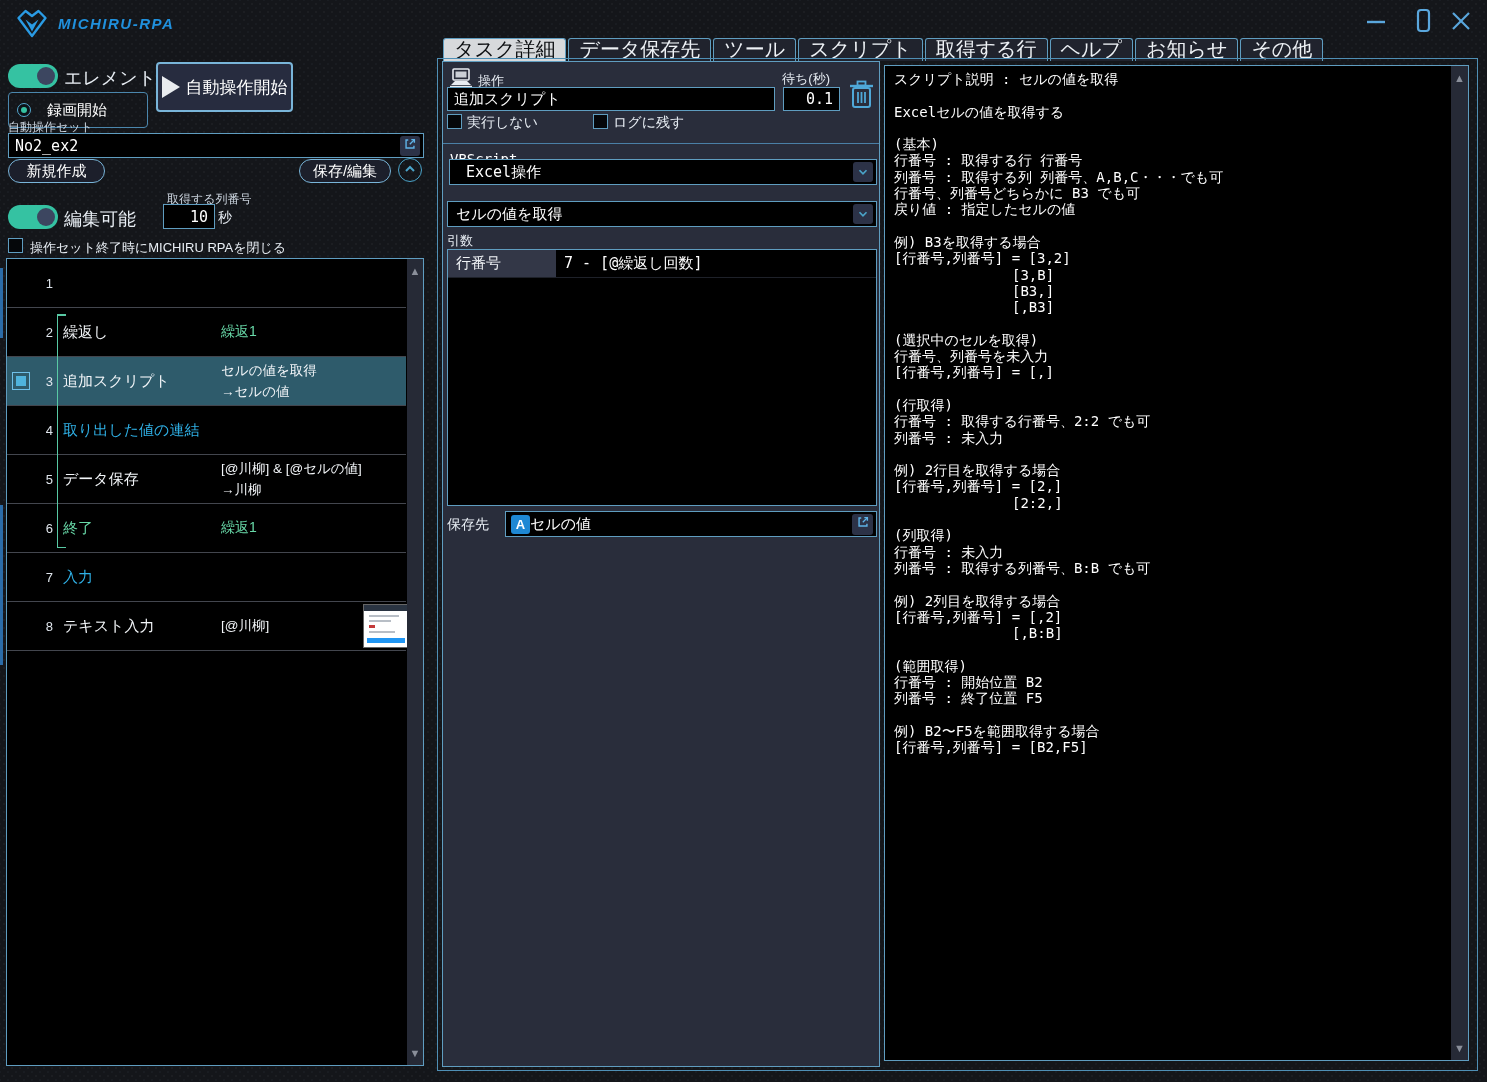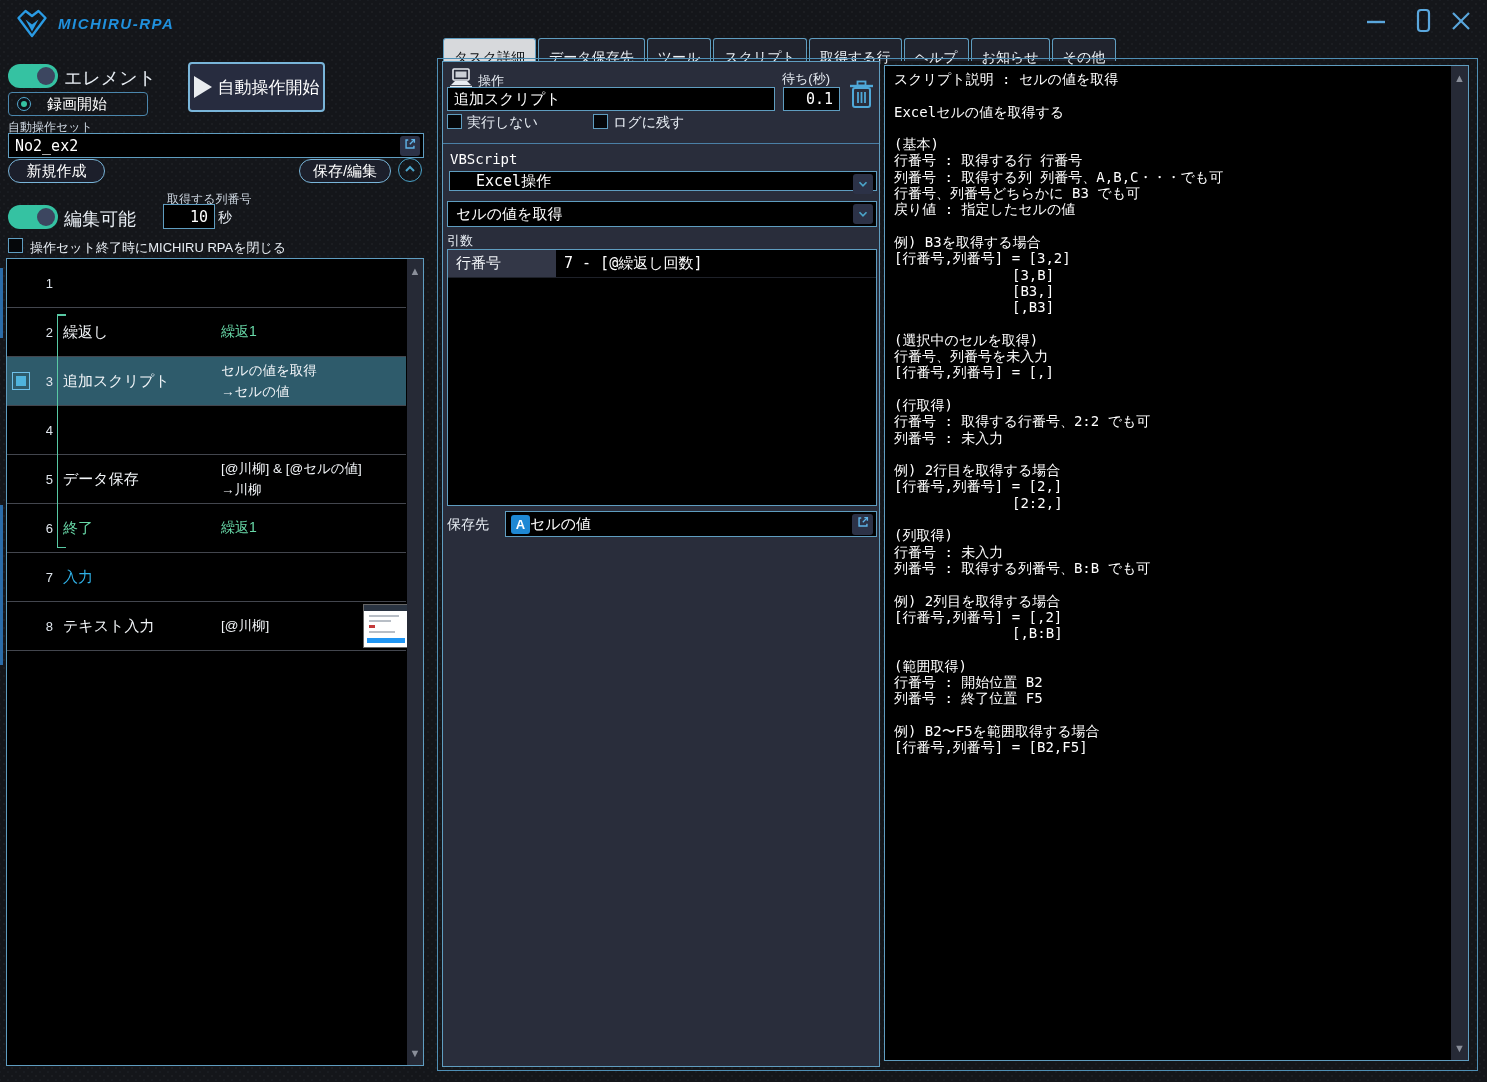--- a/index.html
+++ b/index.html
@@ -41,21 +41,21 @@
   .step-row .sval{position:absolute;left:214px;top:0;height:100%;display:flex;flex-direction:column;justify-content:center;gap:3px;font-size:13.5px;}
   .c-cyan{color:#2fb0e6;}
   .c-green{color:#68d9a8;}
   .c-white{color:#f2f5f8;}
   .row-selected{background:#2e5b6b;}
   .vscroll{position:absolute;right:0;top:0;width:16px;height:100%;background:#262a36;}
   .scroll-arrow{position:absolute;left:2px;width:12px;height:12px;color:#8a8f9a;font-size:11px;line-height:12px;text-align:center;}
 
   
   .tabs{left:443px;top:38px;display:flex;gap:2px;height:23px;}
-  .tab{padding:8px 10px;line-height:21px;font-size:14px;background:#20232d;color:#eef2f6;
+  .tab{padding:0 10px;line-height:21px;font-size:20px;background:#20232d;color:#eef2f6;
        border:1px solid #5f9dc0;border-bottom:none;border-radius:3px 3px 0 0;white-space:nowrap;}
   .tab.active{background:#d7d9dc;color:#0b0d10;}
 
   
   .outline{border:1px solid #4f8fb5;box-sizing:border-box;}
   .form-panel{left:442px;top:61px;width:438px;height:1006px;background:#292d3b;border:1px solid #5f9dc0;box-sizing:border-box;}
   .helpbox{left:884px;top:65px;width:585px;height:996px;background:#000;border:1px solid #5f9dc0;box-sizing:border-box;}
   .helptext{position:absolute;left:9px;top:5px;width:548px;white-space:pre;color:#fff;
             font-family:"DejaVu Sans Mono",monospace;font-size:14px;line-height:16.3px;}
   .dd{background:#000;border:1px solid #5f9dc0;box-sizing:border-box;display:flex;align-items:center;
@@ -114,28 +114,28 @@
   </div>
 
   <div class="edge-sliver" style="top:268px;height:70px;"></div>
   <div class="edge-sliver" style="top:505px;height:160px;"></div>
 
   <div class="abs toggle" style="left:8px;top:64px;">
       <span class="knob"></span>
     </div>
   <div class="abs lbl" style="left:64px;top:66px;font-size:18px;">エレメント</div>
 
-  <div class="abs" style="left:8px;top:92px;width:140px;height:24px;border:1.5px solid #4b87ad;border-radius:4px;box-sizing:border-box;display:flex;align-items:center;">
+  <div class="abs" style="left:8px;top:92px;width:140px;height:36px;border:1.5px solid #4b87ad;border-radius:4px;box-sizing:border-box;display:flex;align-items:center;">
     <span style="margin-left:8px;width:14px;height:14px;border-radius:50%;border:1.5px solid #55a8cf;background:#0c1118;box-sizing:border-box;display:flex;align-items:center;justify-content:center;">
       <span style="width:6px;height:6px;border-radius:50%;background:#35c2a2;"></span>
     </span>
     <span style="margin-left:16px;font-size:15px;">録画開始</span>
   </div>
 
-  <div class="abs btn" style="left:156px;top:62px;width:137px;height:50px;border-width:2px;border-radius:4px;background:#272c3f;gap:6px;margin-left:32px;">
+  <div class="abs btn" style="left:156px;top:62px;width:137px;height:50px;border-width:2px;border-radius:4px;background:#272c3f;gap:6px;">
     <span style="width:0;height:0;border-left:18px solid #e9ecef;border-top:11px solid transparent;border-bottom:11px solid transparent;"></span>
     <span style="font-size:17px;">自動操作開始</span>
   </div>
 
   <div class="abs small-lbl" style="left:8px;top:119px;">自動操作セット</div>
 
   <input class="abs field" style="left: 8px; top: 133px; width: 416px; height: 25px;" readonly="" value="No2_ex2">
   <div class="abs icon-btn" style="left:400px;top:136px;width:20px;height:20px;">
     <span><svg width="14" height="14" viewBox="0 0 16 16">
           <path d="M6 3.5H3.5v9h9V10" fill="none" stroke="#5fb3e8" stroke-width="1.6"></path>
@@ -188,20 +188,21 @@
       <span class="num">3</span>
       <span class="slabel c-white">追加スクリプト</span>
       <span class="sval c-white">
         <span>セルの値を取得</span>
         <span>→セルの値</span>
       </span>
     </div>
 
     <div class="step-row" style="top:147px;">
       <span class="num">4</span>
+      <span class="slabel c-cyan">取り出した値の連結</span>
     </div>
 
     <div class="step-row" style="top:196px;">
       <span class="num">5</span>
       <span class="slabel c-white">データ保存</span>
       <span class="sval c-white">
         <span>[@川柳] &amp; [@セルの値]</span>
         <span>→川柳</span>
       </span>
     </div>
@@ -287,21 +288,21 @@
 
   <div class="abs cb" style="left:447px;top:114px;"></div>
   <div class="abs lbl" style="left:467px;top:114px;font-size:14px;">実行しない</div>
   <div class="abs cb" style="left:593px;top:114px;"></div>
   <div class="abs lbl" style="left:613px;top:114px;font-size:14px;">ログに残す</div>
 
   <div class="sep" style="left:443px;top:143px;width:436px;"></div>
 
   <div class="abs mono" style="left:450px;top:151px;font-size:14px;color:#fff;">VBScript</div>
 
-  <div class="dd" style="left:449px;top:171px;width:428px;height:20px;padding-left:26px;">
+  <div class="dd" style="left:449px;top:159px;width:428px;height:26px;padding-left:16px;">
     <span>Excel操作</span>
     <span class="chev icon-btn">
       <svg width="14" height="14" viewBox="0 0 16 16">
           <polyline points="4,6 8,10 12,6" fill="none" stroke="#4aa3c8" stroke-width="2"></polyline>
         </svg>
     </span>
   </div>
   <div class="dd" style="left:447px;top:201px;width:430px;height:26px;padding-left:8px;">
     <span>セルの値を取得</span>
     <span class="chev icon-btn">

